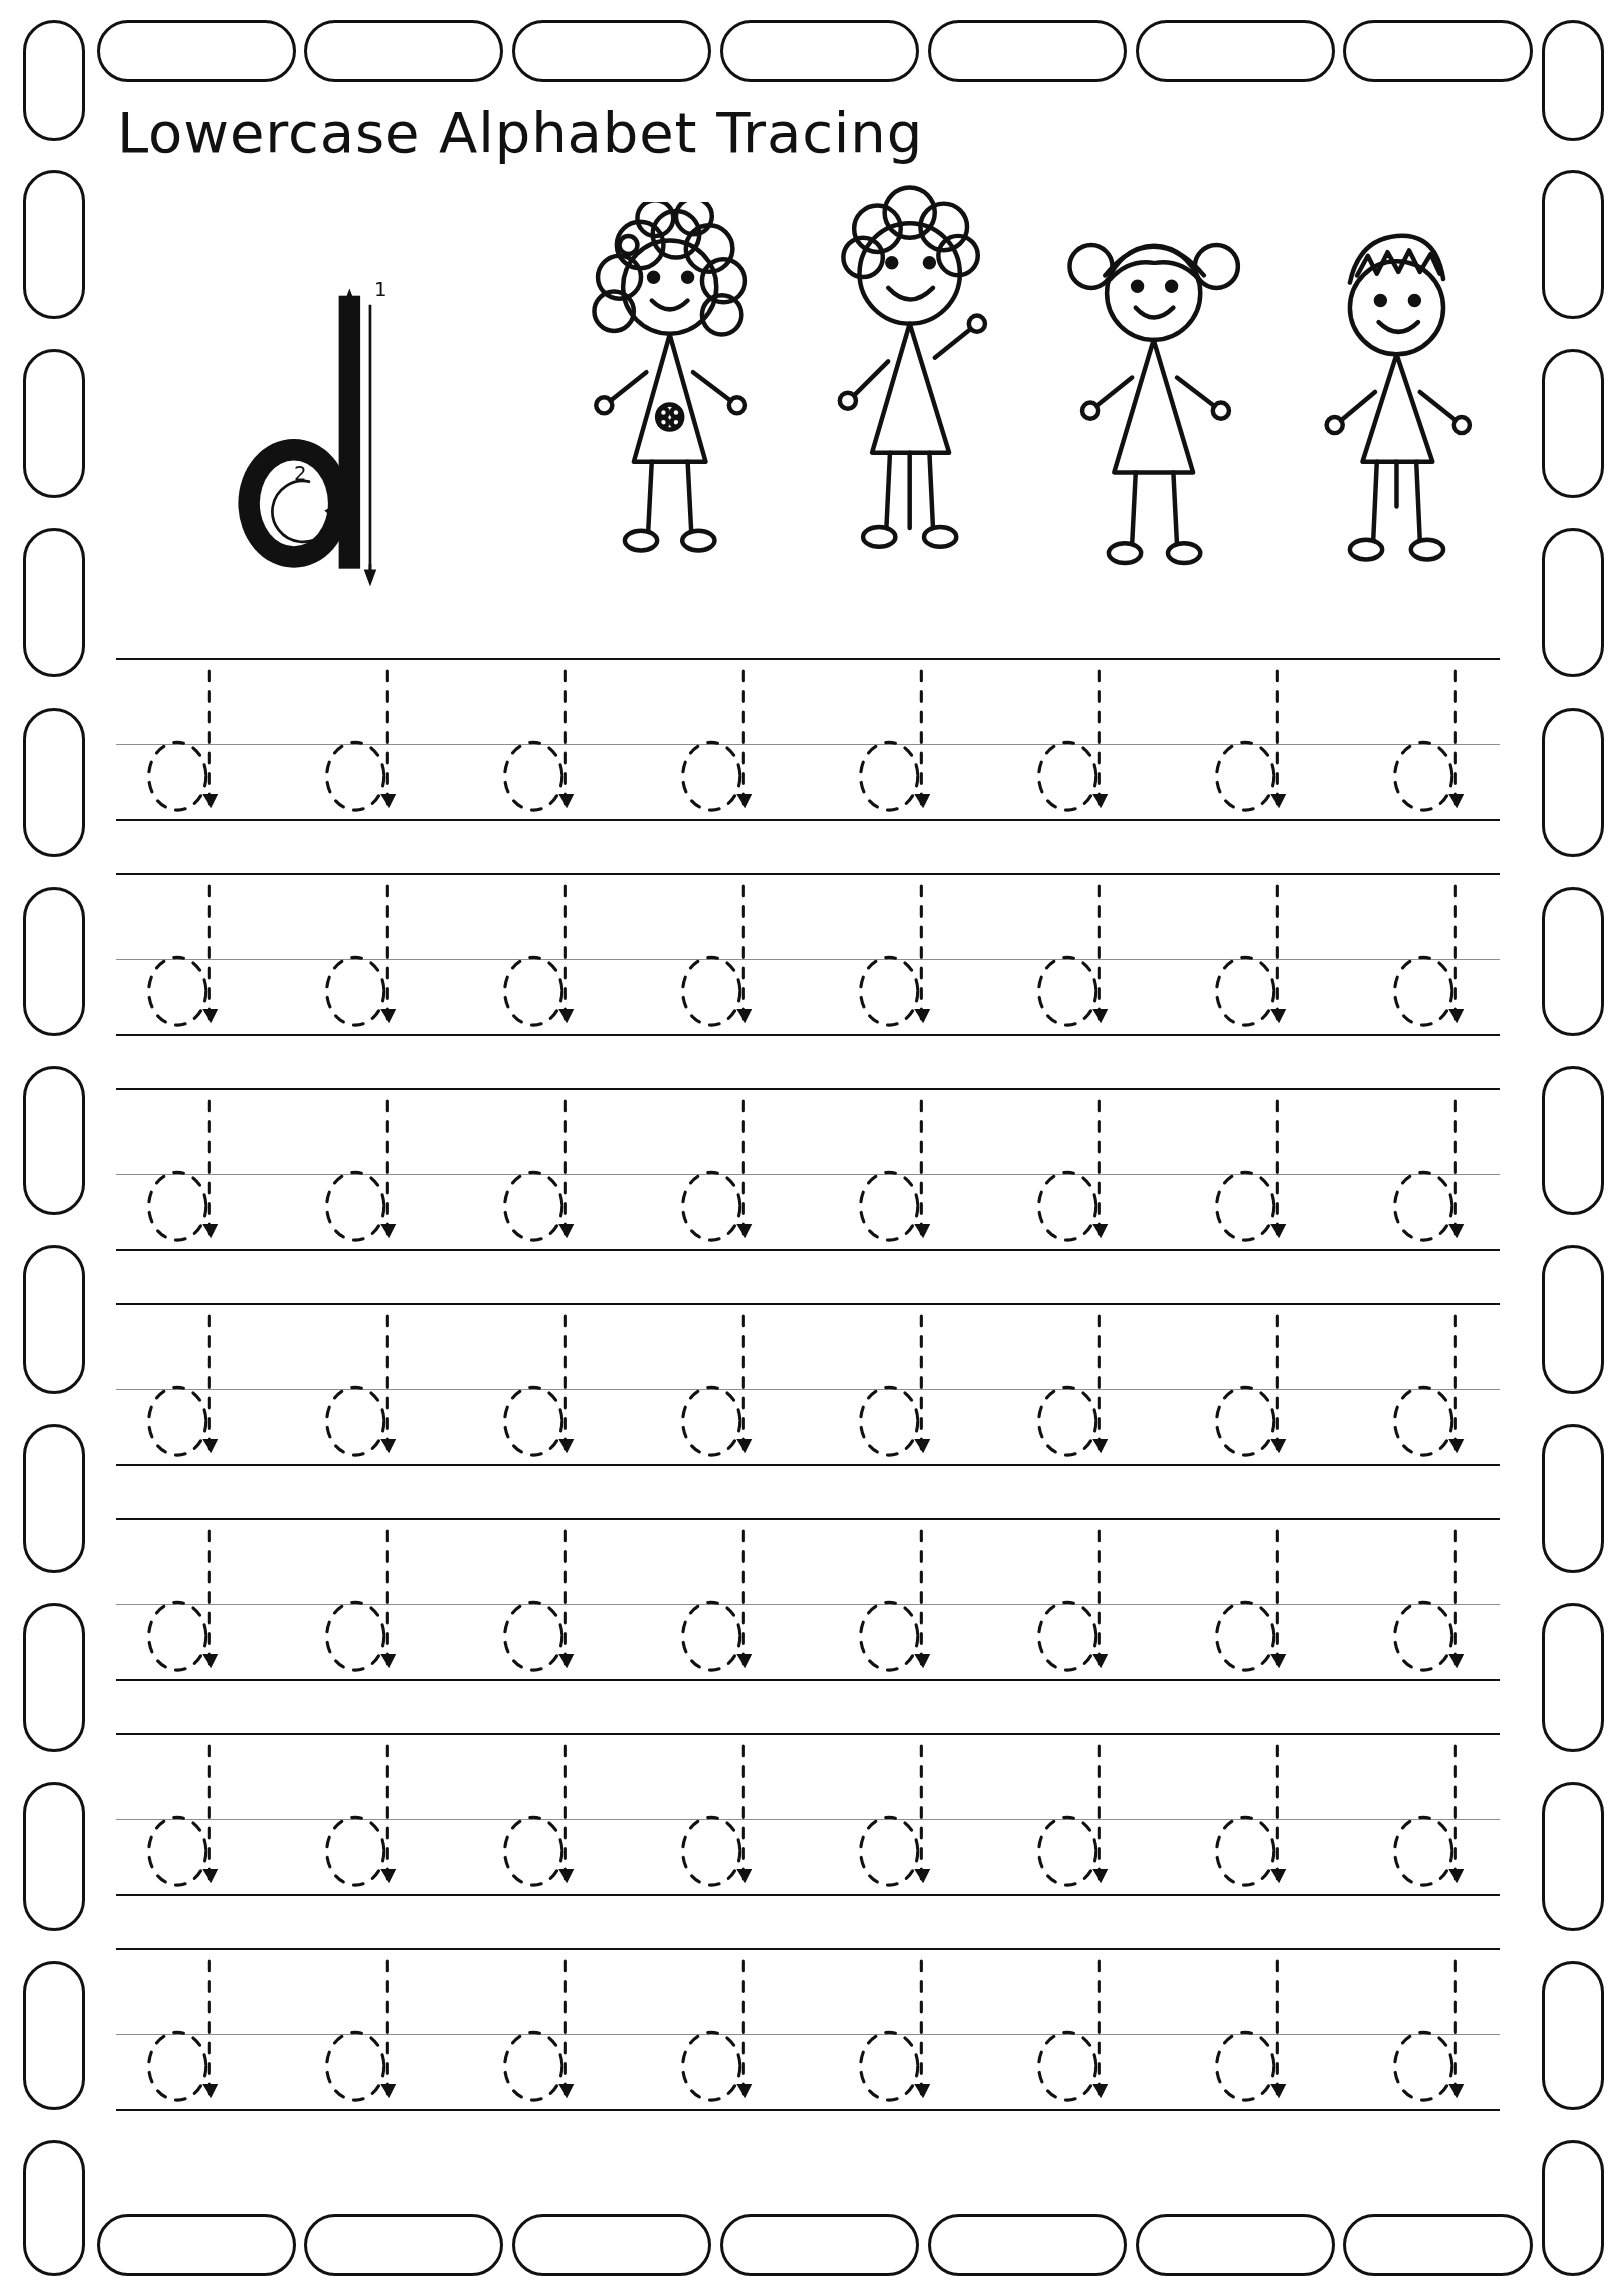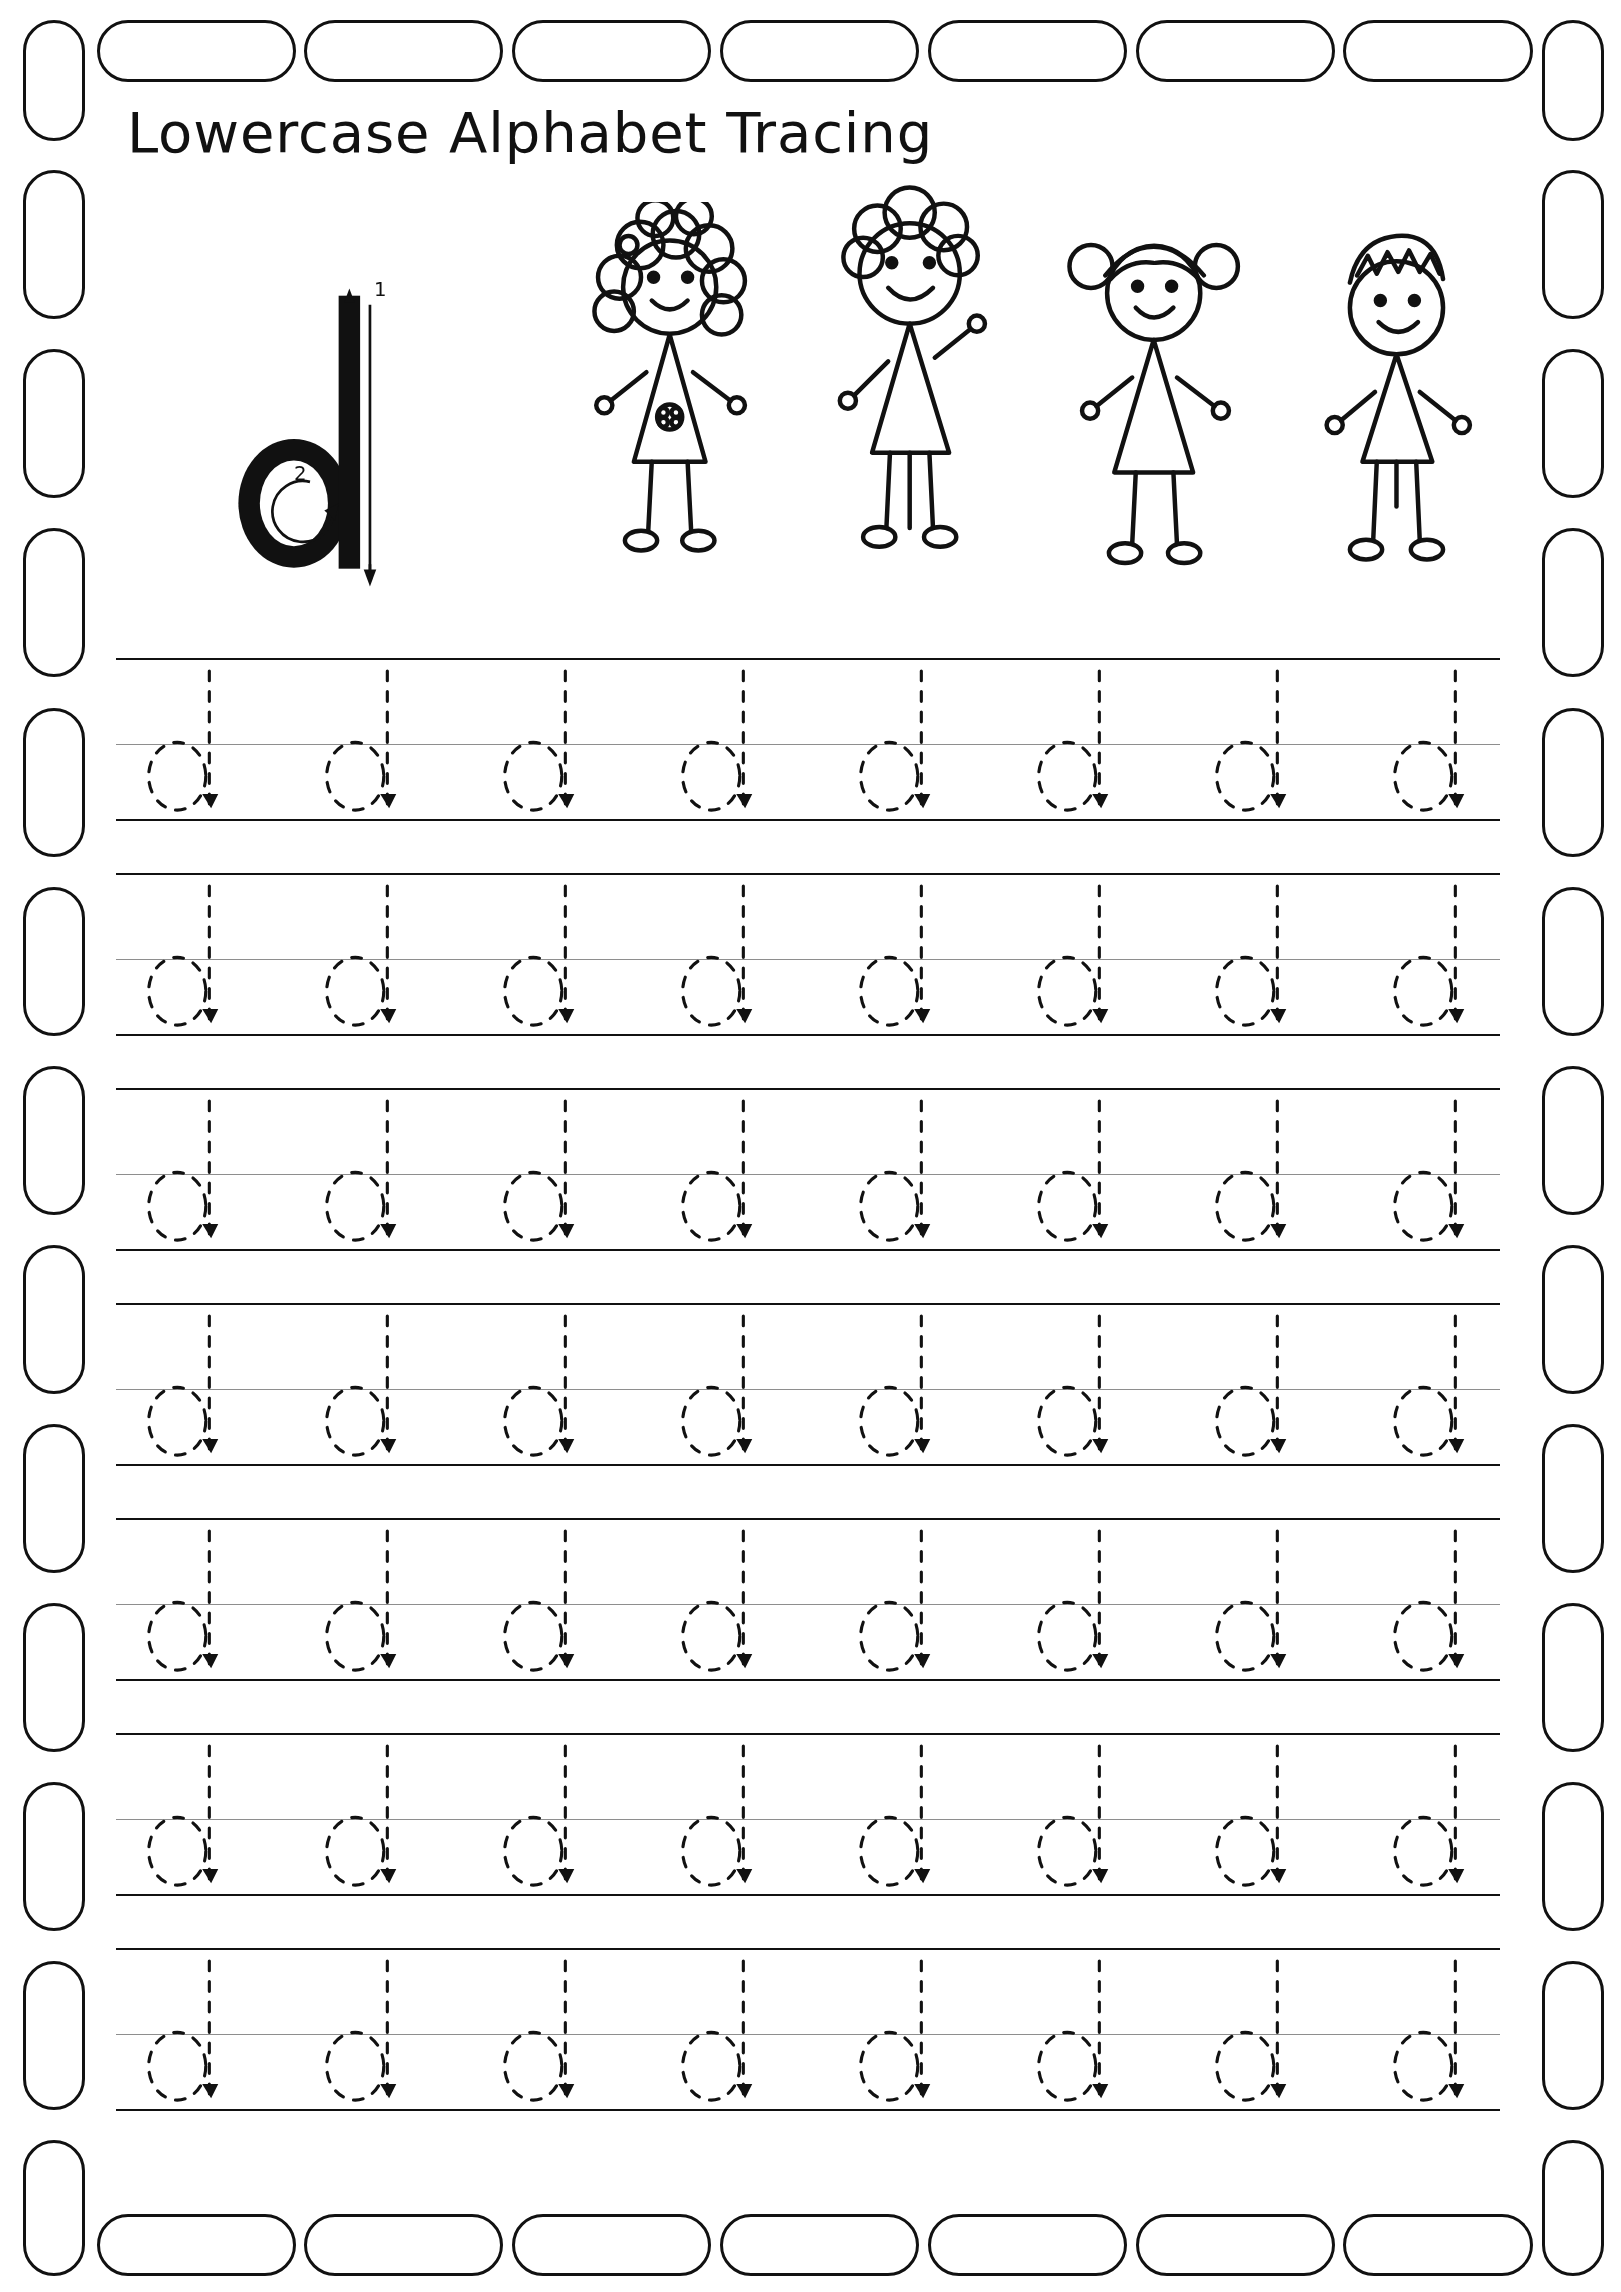--- a/index.html
+++ b/index.html
@@ -27,21 +27,21 @@
   .capsule {
     position: absolute;
     border: 3.6px solid #111111;
     border-radius: 36px;
     background: #ffffff;
   }
 
   
   .title {
     position: absolute;
-    left: 127px;
+    left: 117px;
     top: 100px;
     font-size: 56px;
     letter-spacing: 0.9px;
     color: #111111;
     font-family: "DejaVu Sans", sans-serif;
     font-weight: 400;
     white-space: nowrap;
   }
 
   

